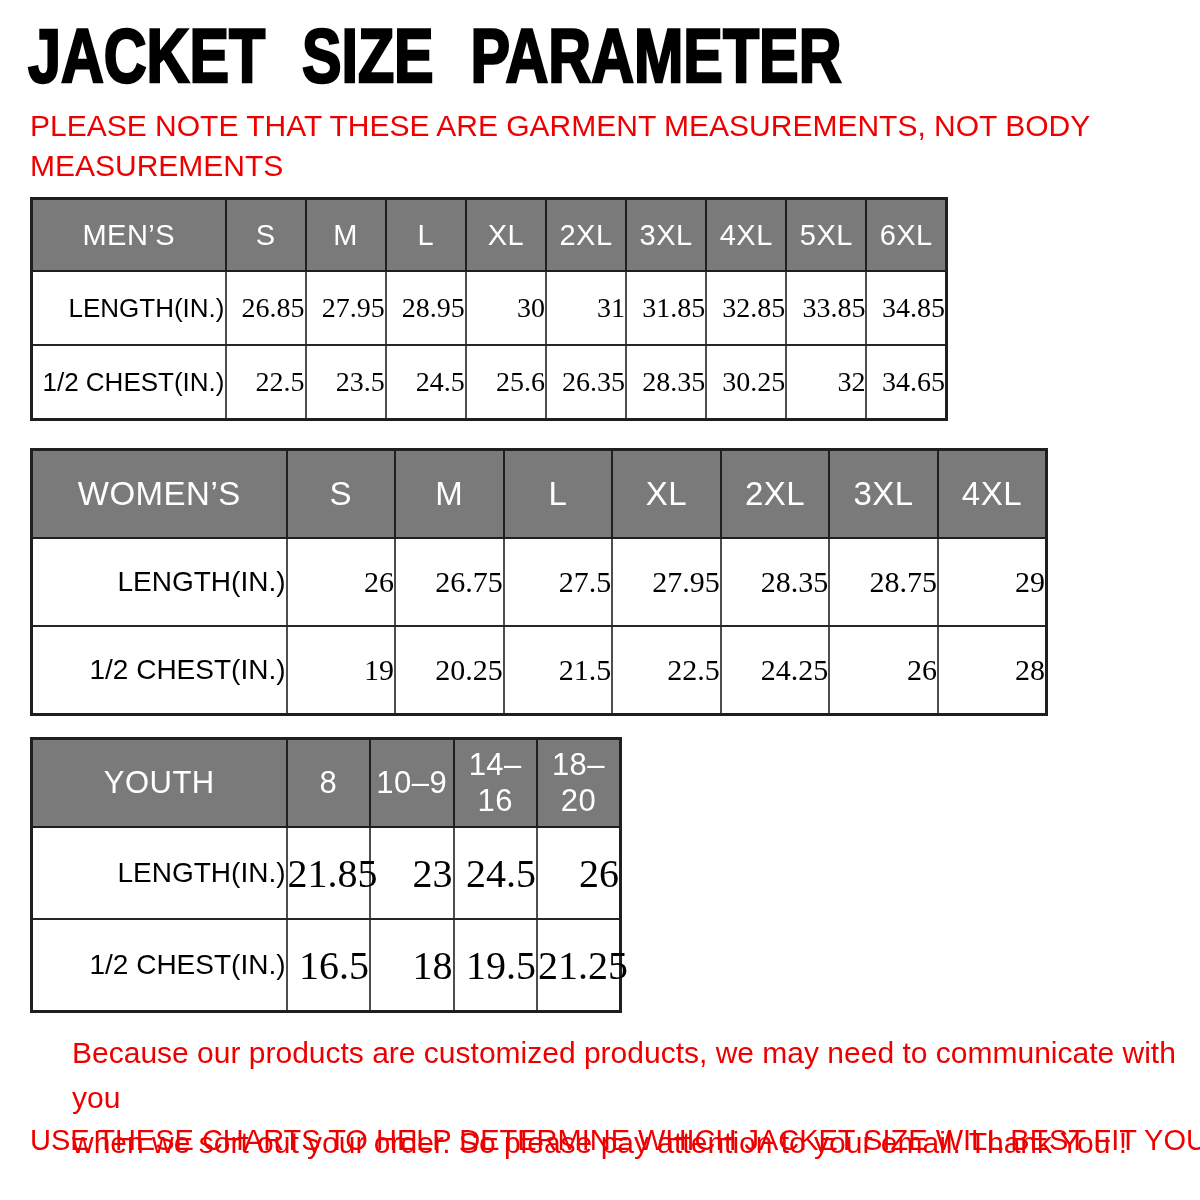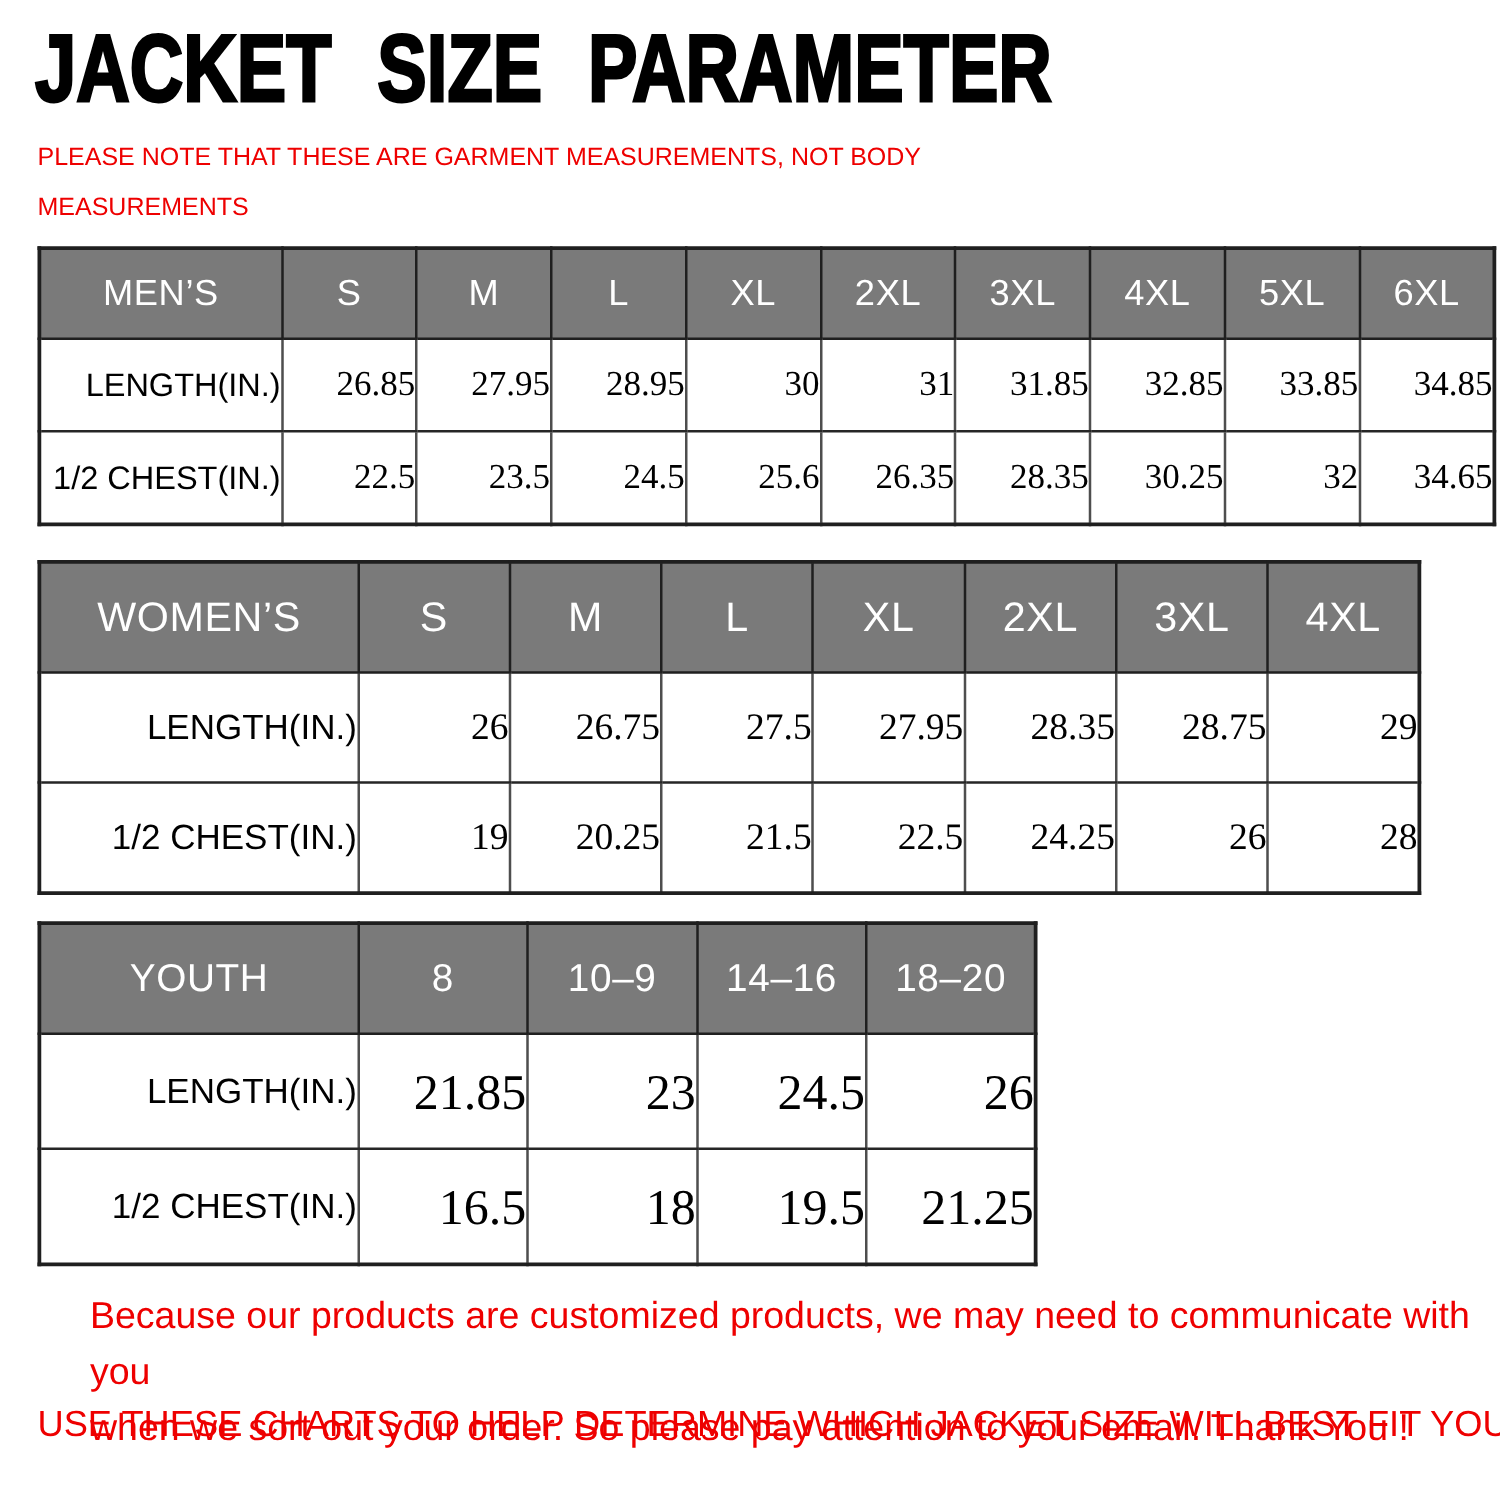--- a/index.html
+++ b/index.html
@@ -12,55 +12,55 @@
     position:absolute;left:28px;top:18px;
     font-size:76px;font-weight:bold;color:#000;
     letter-spacing:0px;word-spacing:26px;white-space:nowrap;
     transform:scaleX(0.78);transform-origin:0 0;
     -webkit-text-stroke:2.5px #000;
     line-height:1.0;
   }
   
   .note{
     position:absolute;left:30px;top:106px;
-    font-size:20px;line-height:40px;color:#ee0000;
+    font-size:30px;line-height:40px;color:#ee0000;
   }
   
   table.size-table{
     position:absolute;left:30px;border-collapse:collapse;table-layout:fixed;
     background:#fff;border:3px solid #1f1f1f;
   }
   table.size-table th{
     background:#7a7a7a;color:#fff;font-weight:normal;
     border:2px solid #1f1f1f;text-align:center;letter-spacing:0.5px;
     padding:0;
   }
   table.size-table td{
     border:2px solid #4e4e4e;border-top:2px solid #262626;border-bottom:2px solid #262626;
     color:#000;text-align:right;padding:0;
   }
   .row-label{font-family:"Liberation Sans",sans-serif;}
   .num{font-family:"Liberation Serif",serif;}
 
   
-  table.mens{top:197px;width:1167px;}
+  table.mens{top:197px;width:918px;}
   .mens th{height:70px;font-size:29px;}
   .mens td{height:72px;}
   .mens td.row-label{font-size:26px;}
   .mens td.num{font-size:28px;margin-top:48px;}
 
   
-  table.womens{top:448px;width:1107px;}
+  table.womens{top:448px;width:1018px;}
   .womens th{height:86px;font-size:33px;}
   .womens td{height:86px;}
   .womens td.row-label{font-size:28px;}
   .womens td.num{font-size:30px;}
 
   
-  table.youth{top:737px;width:800px;}
+  table.youth{top:737px;width:592px;}
   .youth th{height:86px;font-size:31px;}
   .youth td{height:90px;}
   .youth td.row-label{font-size:28px;}
   .youth td.num{font-size:40px;}
 
   
   .footer-para{
     position:absolute;left:30px;top:1030px;width:1160px;
     font-size:30px;line-height:45px;color:#ee0000;margin-left:42px;
   }

